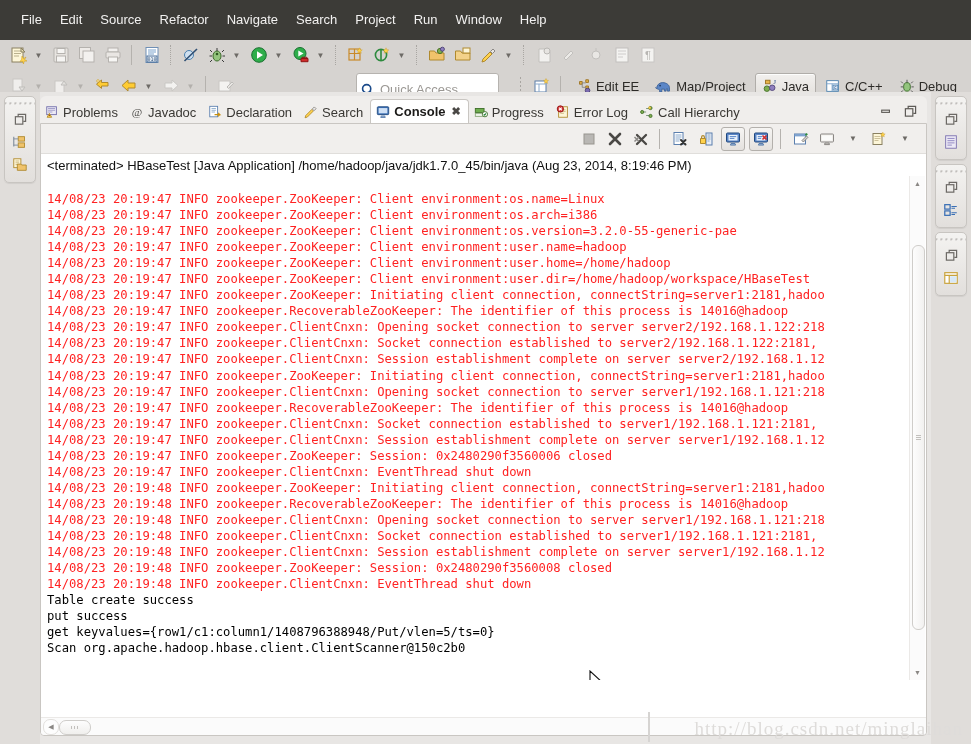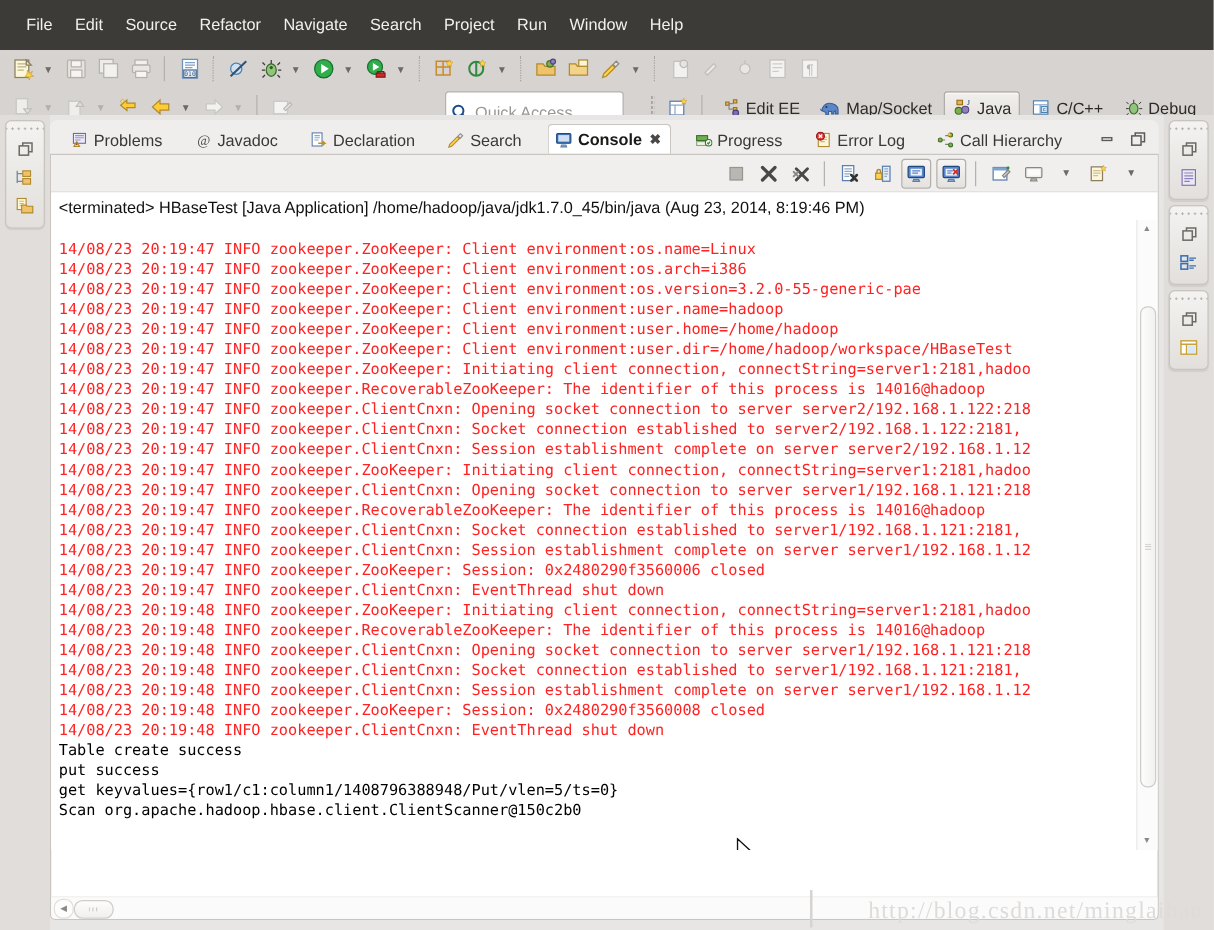--- a/index.html
+++ b/index.html
@@ -160,22 +160,21 @@
     left: 40px; top: 4px;
     width: 887px; height: 640px;
     background: #f0eeec;
     border-radius: 6px 6px 4px 4px;
   }
   .tabrow {
     position: relative;
     height: 27px;
     display: flex;
     align-items: flex-end;
-    padding-left: 12px;
-    gap: 14px;
+    padding-left: 0;
   }
   .vtab {
     display: flex; align-items: center;
     height: 22px;
     padding: 0 7px 0 5px;
     font-size: 13px;
     color: #3a3834;
     white-space: nowrap;
   }
   .vtab .tic { margin-right: 4px; display:flex; }
@@ -569,21 +568,21 @@
         </div>
 
         <div class="persp-item">
           <span class="pic">
             <svg width="17" height="16" viewBox="0 0 20 18">
                 <path d="M2 12c0-4 3-7 7-7s8 2.5 8 6v4h-2.5v-3l-1.5 1v2H11v-2.5c-1 .4-2 .4-3 0V16H5.5v-2.4C3.6 12.8 2 12 2 12z" fill="#5b86c7" stroke="#3a5e94"></path>
                 <circle cx="6" cy="8.5" r="1" fill="#20365c"></circle>
                 <path d="M2 12c-1 0-1.6-1-1-1.8" fill="none" stroke="#3a5e94"></path>
               </svg>
           </span>
-          <span>Map/Socket</span>
+          <span>Map/Project</span>
         </div>
 
         <div class="persp-item active">
           <span class="pic">
             <svg width="16" height="16" viewBox="0 0 18 18">
                 <circle cx="5.5" cy="12" r="3.1" fill="#7fae4f" stroke="#44702a"></circle>
                 <circle cx="11.5" cy="11" r="3.1" fill="#8f7fbf" stroke="#52467a"></circle>
                 <rect x="4" y="2.5" width="5" height="4" fill="#e8b44a" stroke="#9a6f1c"></rect>
                 <text x="13" y="6.5" font-size="7" fill="#1a3d7a" font-family="serif">J</text>
               </svg>

